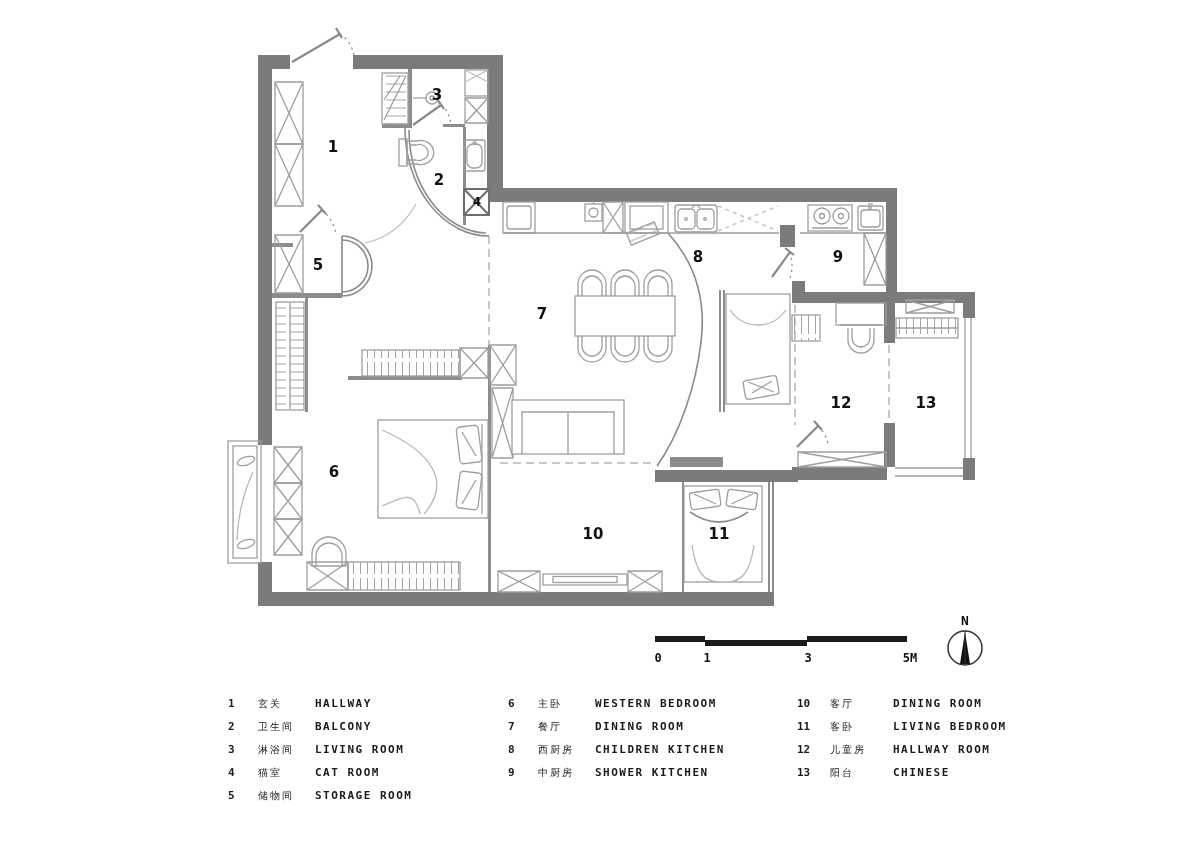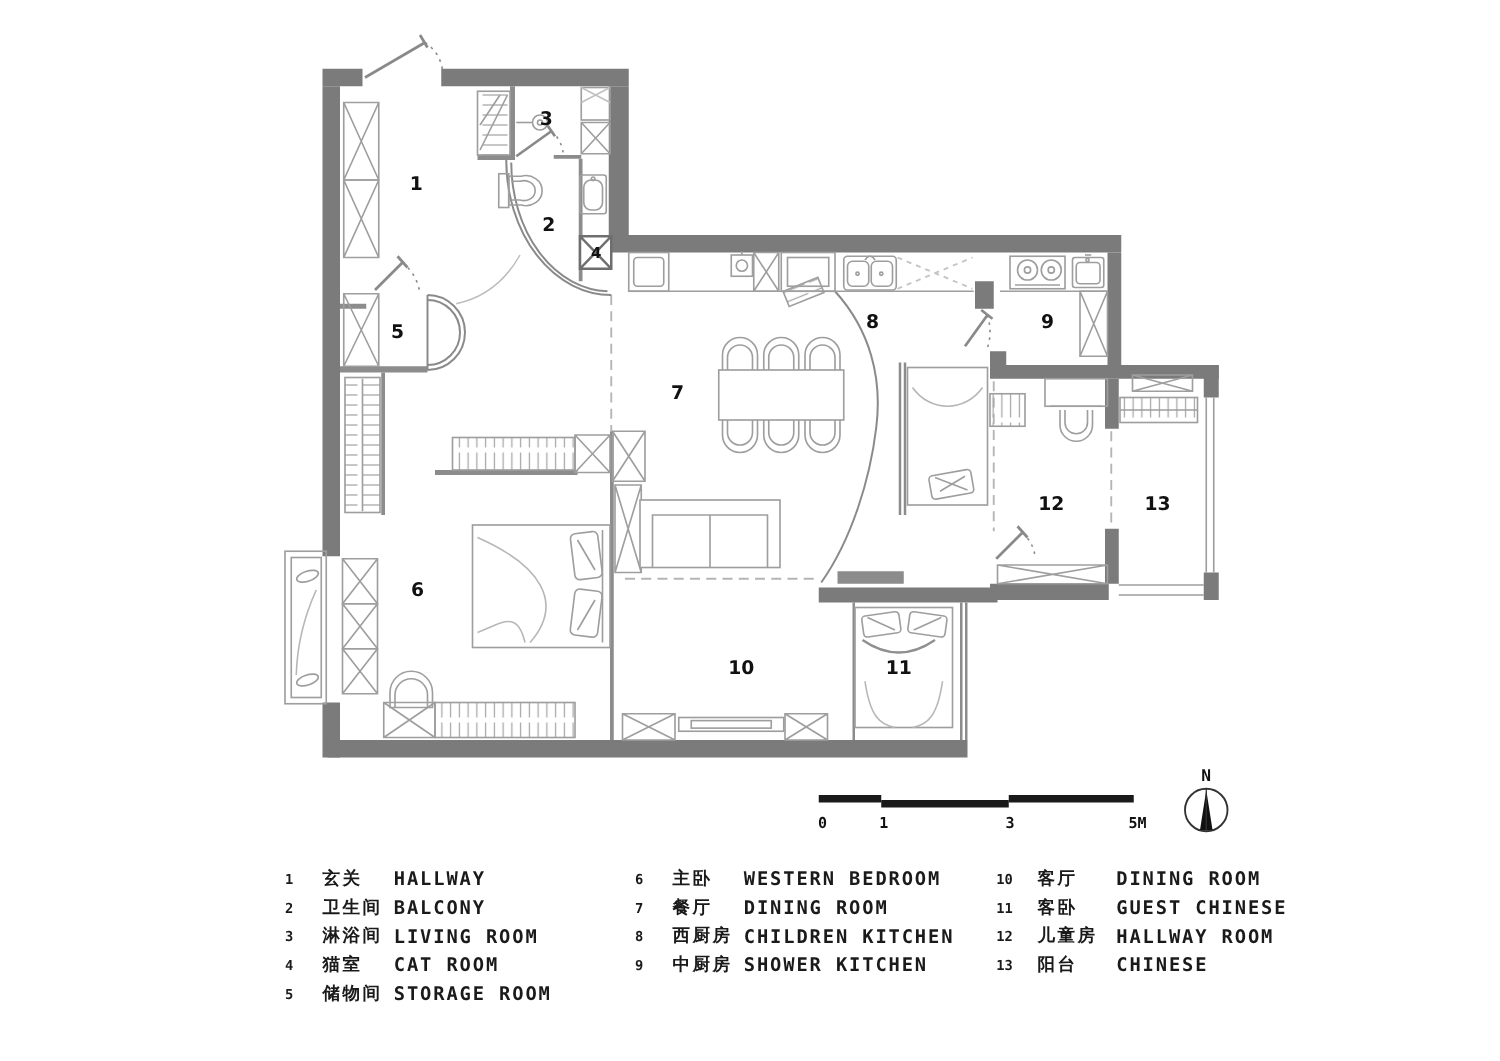--- a/index.html
+++ b/index.html
@@ -6,22 +6,22 @@
   #canvas{position:relative;width:1200px;height:849px;background:#fff;overflow:hidden;
           font-family:"DejaVu Sans", "Liberation Sans", sans-serif;}
   svg text{font-family:"DejaVu Sans", sans-serif;}
   .num{font-weight:bold;font-size:15px;fill:#111;text-anchor:middle;}
   .num-s{font-weight:bold;font-size:12px;fill:#111;text-anchor:middle;}
   .tick{font-weight:bold;font-size:12px;fill:#111;text-anchor:middle;font-family:"DejaVu Sans Mono",monospace;}
   
   .lg-col{position:absolute;top:692px;}
   .lg-row{display:flex;height:23px;line-height:23px;white-space:nowrap;}
   .lg-num{font-size:11px;font-weight:bold;color:#1a1a1a;font-family:"DejaVu Sans Mono",monospace;}
-  .lg-cn{font-size:14px;font-weight:bold;color:#1a1a1a;letter-spacing:2px;}
-  .lg-en{font-size:15px;font-weight:bold;color:#1a1a1a;letter-spacing:1.5px;font-family:"DejaVu Sans Mono",monospace;}
+  .lg-cn{font-size:10px;font-weight:normal;color:#1a1a1a;letter-spacing:2px;}
+  .lg-en{font-size:11px;font-weight:bold;color:#1a1a1a;letter-spacing:1.5px;font-family:"DejaVu Sans Mono",monospace;}
   #col1 .lg-num,#col2 .lg-num{width:30px;} #col3 .lg-num{width:33px;}
   #col1 .lg-cn,#col2 .lg-cn{width:57px;}  #col3 .lg-cn{width:63px;}
 </style>
 </head>
 <body>
 
 <div id="canvas">
 
 <svg width="1200" height="680" viewBox="0 0 1200 680">
   <defs>
@@ -400,21 +400,21 @@
 
   <div class="lg-col" id="col3" style="left:797px;">
     <div class="lg-row">
       <span class="lg-num">10</span>
       <span class="lg-cn">客厅</span>
       <span class="lg-en">DINING ROOM</span>
     </div>
     <div class="lg-row">
       <span class="lg-num">11</span>
       <span class="lg-cn">客卧</span>
-      <span class="lg-en">GUEST CHINESE</span>
+      <span class="lg-en">LIVING BEDROOM</span>
     </div>
     <div class="lg-row">
       <span class="lg-num">12</span>
       <span class="lg-cn">儿童房</span>
       <span class="lg-en">HALLWAY ROOM</span>
     </div>
     <div class="lg-row">
       <span class="lg-num">13</span>
       <span class="lg-cn">阳台</span>
       <span class="lg-en">CHINESE</span>

